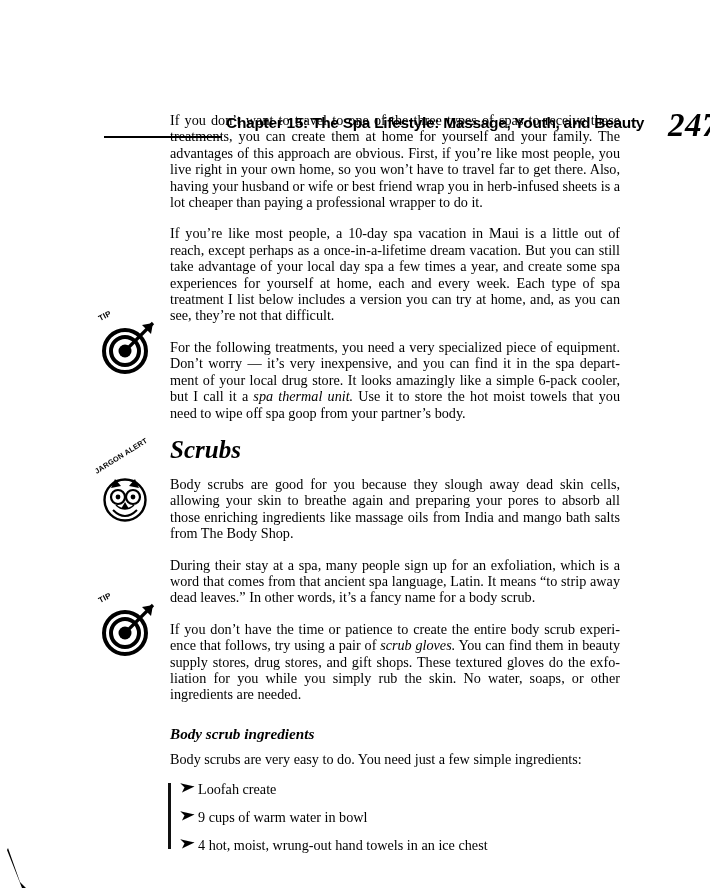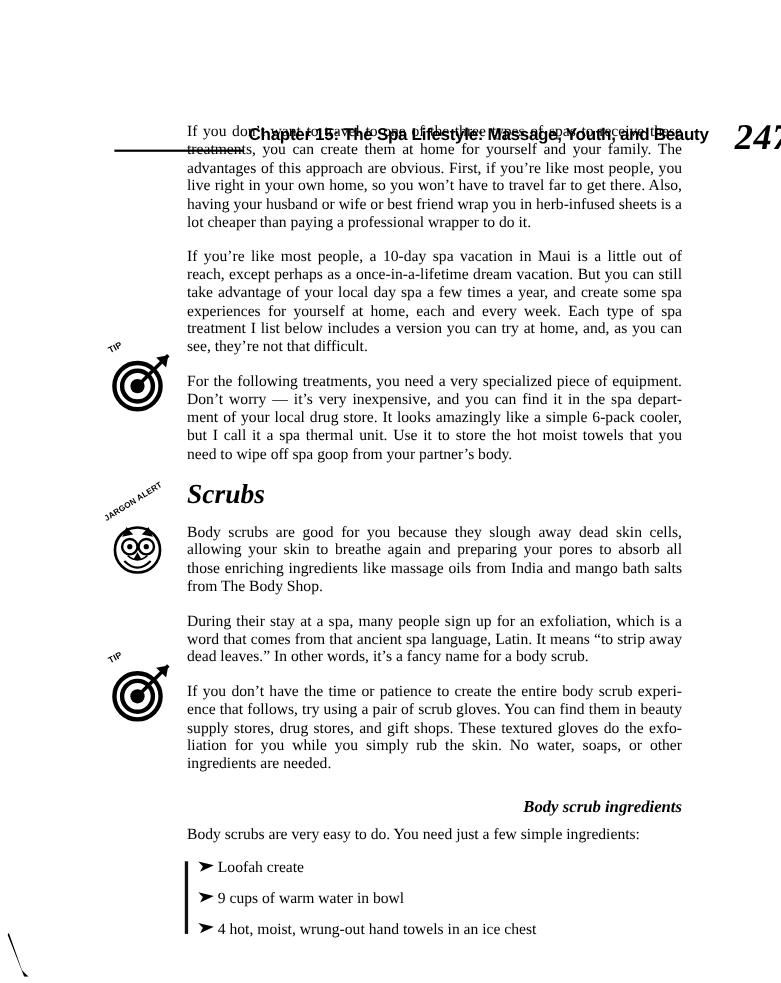--- a/index.html
+++ b/index.html
@@ -67,37 +67,36 @@
     margin: 0 0 15px 0;
     font-size: 14.2px;
     line-height: 16.4px;
     text-align: justify;
     text-justify: inter-word;
     hyphens: manual;
   }
   p.body.tight {
     margin-bottom: 14px;
   }
-  .it { }
+  .it { font-style: italic; }
 
   h2.section {
     margin: 14px 0 12px 0;
     font-family: Liberation Serif, serif;
     font-style: italic;
     font-weight: bold;
     font-size: 25px;
     letter-spacing: 0px;
   }
   h3.subsection {
     margin: 22px 0 8px 0;
     font-family: "Liberation Serif", serif;
     font-style: italic;
     font-weight: bold;
     font-size: 15.2px;
-    text-align: right;
   }
 
   
   ul.bullets {
     list-style: none;
     margin: 14px 0 0 0;
     padding: 0;
     position: relative;
   }
   ul.bullets:before {

